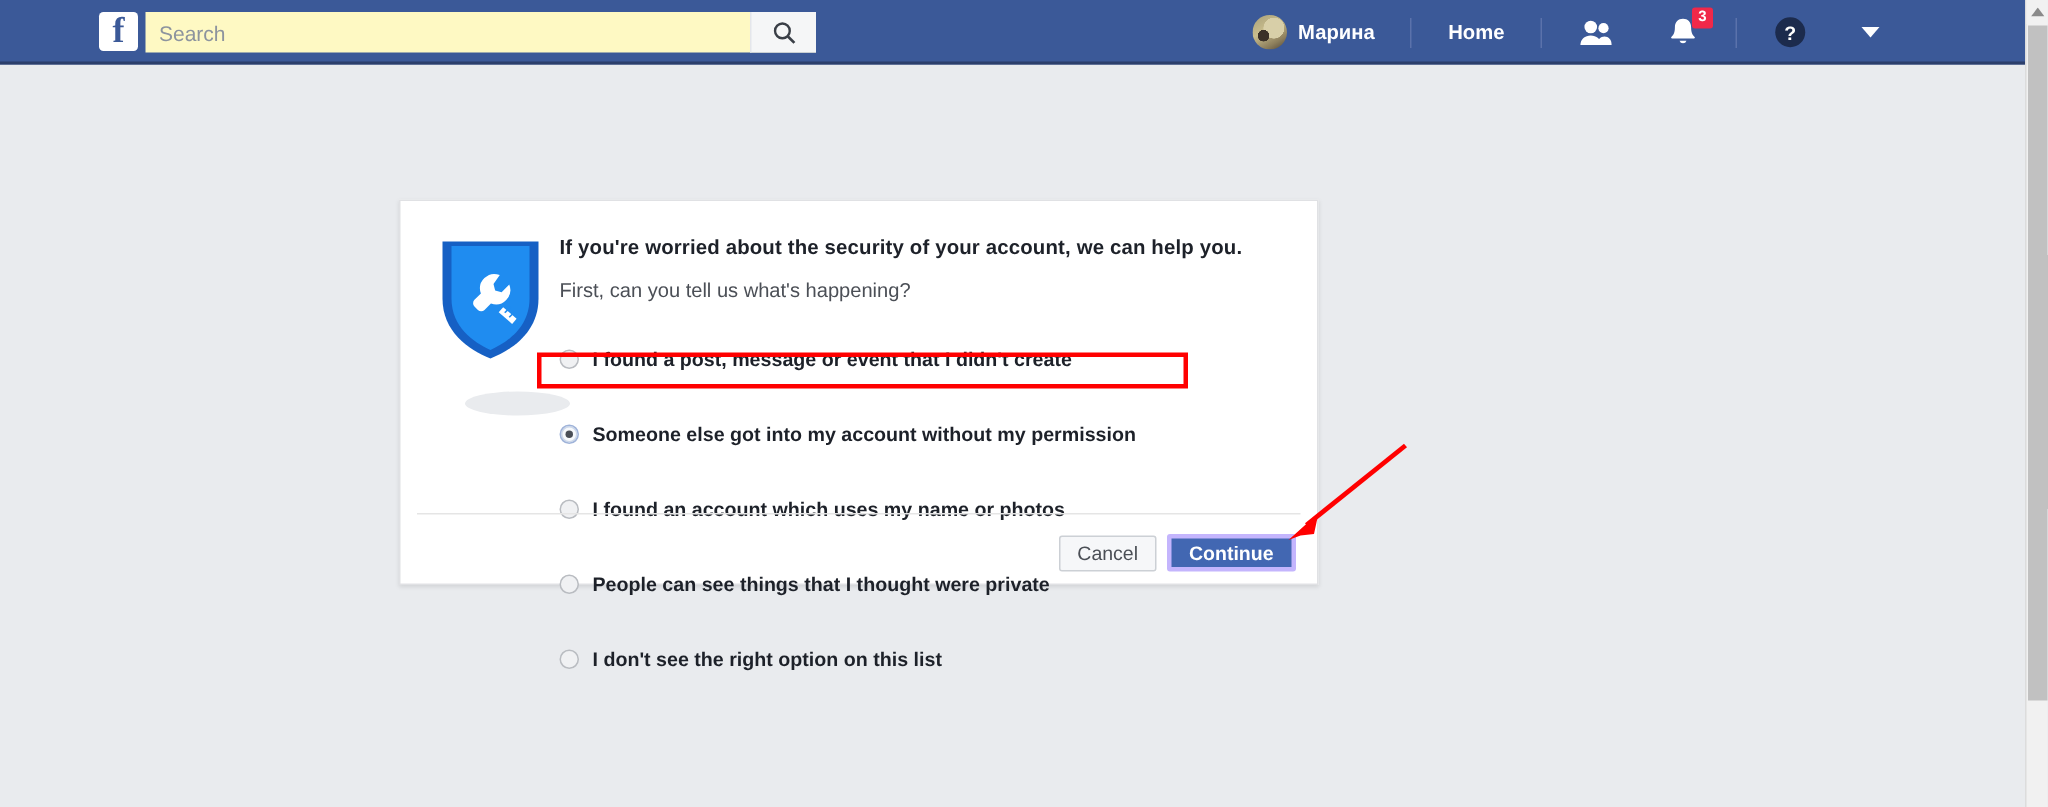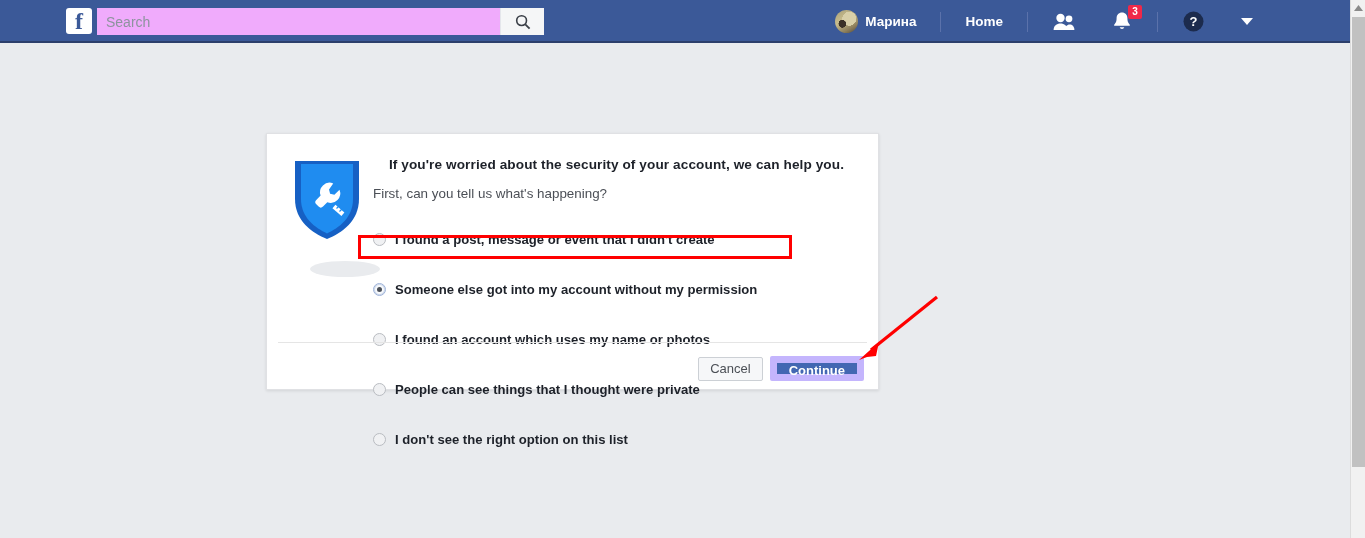--- a/index.html
+++ b/index.html
@@ -20,21 +20,21 @@
     position: absolute; left: 66px; top: 8px;
     width: 26px; height: 26px;
     background: #ffffff; border-radius: 3px;
     color: #3b5998; font-size: 24px; font-weight: bold;
     font-family: "Liberation Serif", serif;
     line-height: 26px; text-align: center;
   }
   #search-wrap {
     position: absolute; left: 97px; top: 8px;
     width: 447px; height: 27px;
-    background: #f0abfc; display: flex; align-items: center;
+    background: #fef9c3; display: flex; align-items: center;
   }
   #search-input {
     flex: 1; height: 100%; border: none; outline: none;
     padding: 0 9px; font-size: 14px; color: #4b4f56;
     font-family: "Liberation Sans", sans-serif; background: transparent;
   }
   #search-input::placeholder { color: #8d949e; }
   #search-btn {
     width: 44px; height: 27px; background: #f5f6f7;
     border: none; border-left: 1px solid #e4e6eb;
@@ -86,21 +86,21 @@
   }
   #shield-col { position: absolute; left: 24px; top: 22px; width: 72px; }
   #shadow {
     position: absolute; left: 19px; top: 105px;
     width: 70px; height: 16px; border-radius: 50%;
     background: #e9ebee;
   }
   #body-col { position: absolute; left: 106px; top: 23px; right: 18px; }
   #headline {
     font-size: 13.6px; font-weight: bold; color: #1d2129;
-    letter-spacing: .1px; margin-bottom: 14px; text-align: center;
+    letter-spacing: .1px; margin-bottom: 14px;
   }
   #subline { font-size: 13.4px; color: #4b4f56; }
   .opt {
     display: flex; align-items: center; height: 24px;
     cursor: pointer; position: relative; margin-top: 26px;
   }
   .radio {
     width: 13px; height: 13px; border-radius: 50%;
     border: 1px solid #b9bcc1; background: #f0f1f3;
     margin-right: 9px; flex: none; position: relative;
@@ -128,21 +128,21 @@
     display: flex; align-items: center; gap: 7px;
   }
   #cancel-btn {
     height: 24px; padding: 0 11px; background: #f6f7f9;
     border: 1px solid #ccd0d5; border-radius: 2px;
     font-size: 13px; color: #4b4f56; cursor: pointer;
     font-family: "Liberation Sans", sans-serif;
   }
   #continue-btn {
     height: 25px; padding: 0 12px; background: #4267b2;
-    border: 7px solid #c4b5fd; border-radius: 2px;
+    border: 3px solid #c4b5fd; border-radius: 2px;
     font-size: 13px; font-weight: bold; color: #ffffff; cursor: pointer;
     font-family: "Liberation Sans", sans-serif;
   }
   
   #arrow-svg {
     position: absolute; left: 845px; top: 288px;
     width: 110px; height: 80px; pointer-events: none;
   }
   
   #scrollbar {

